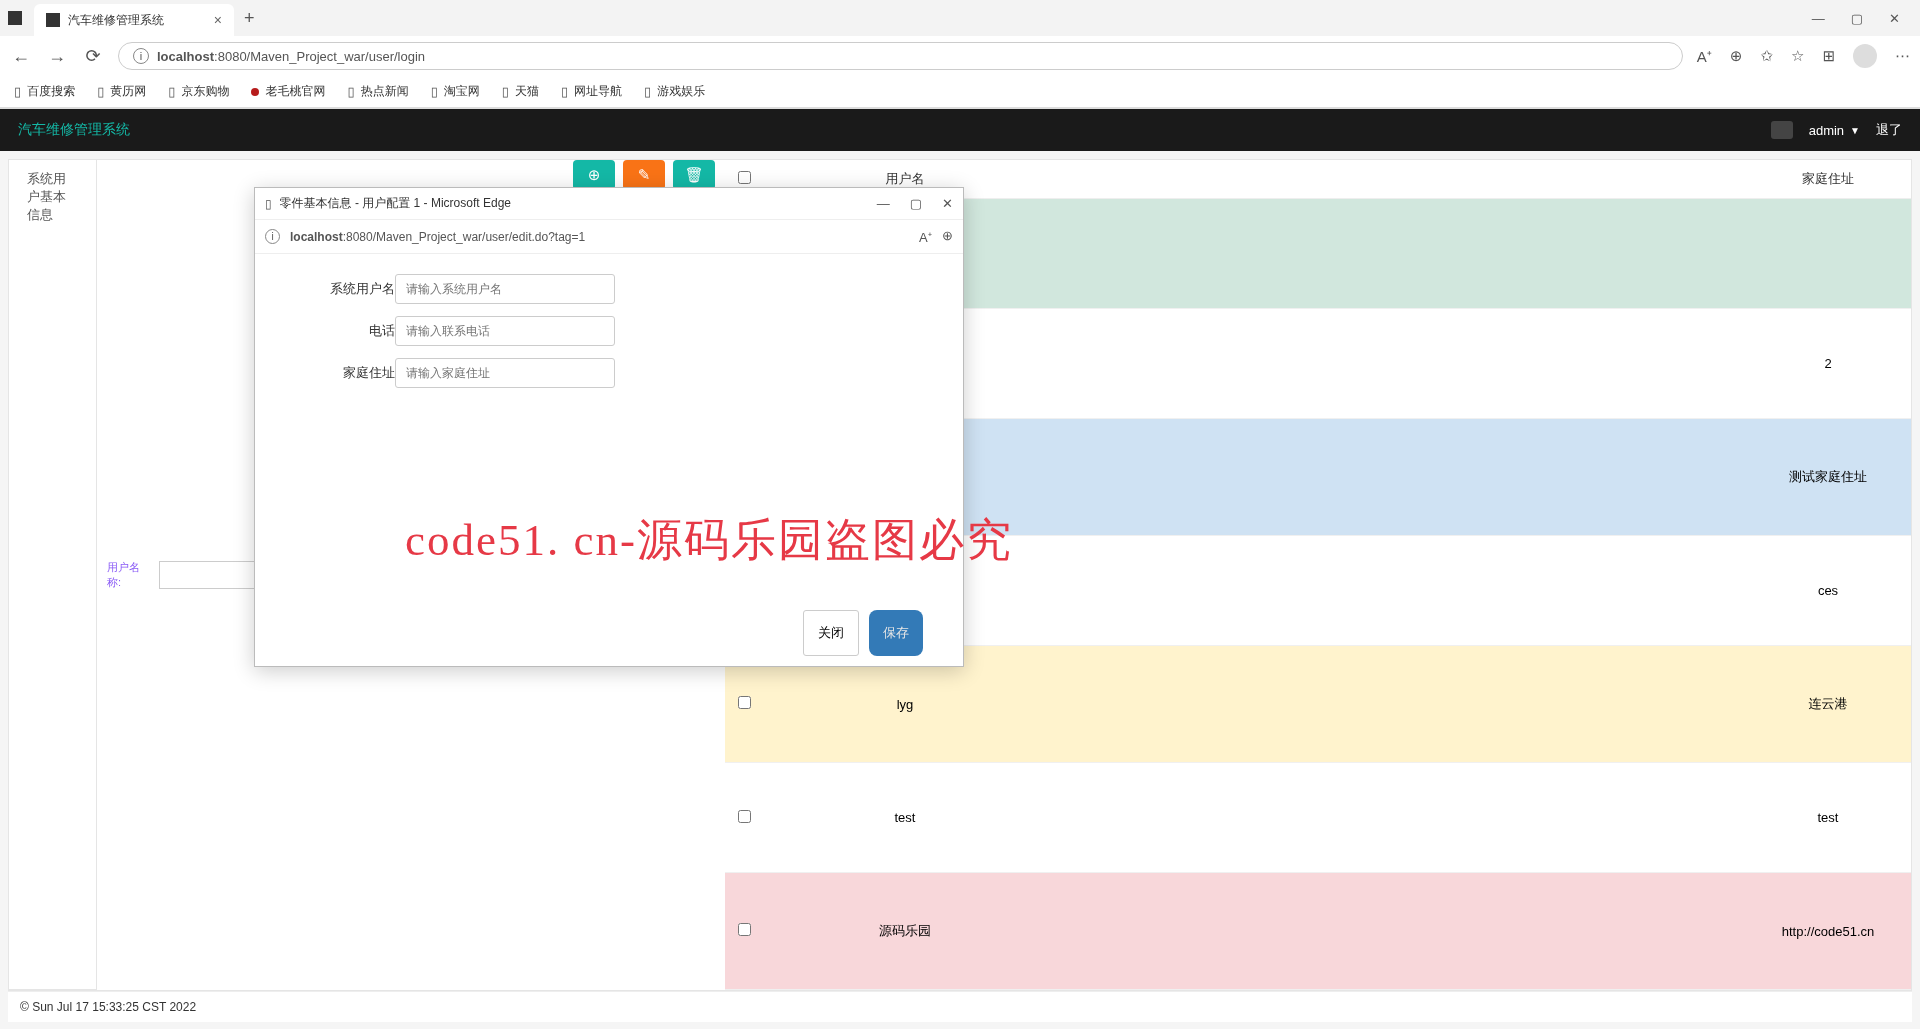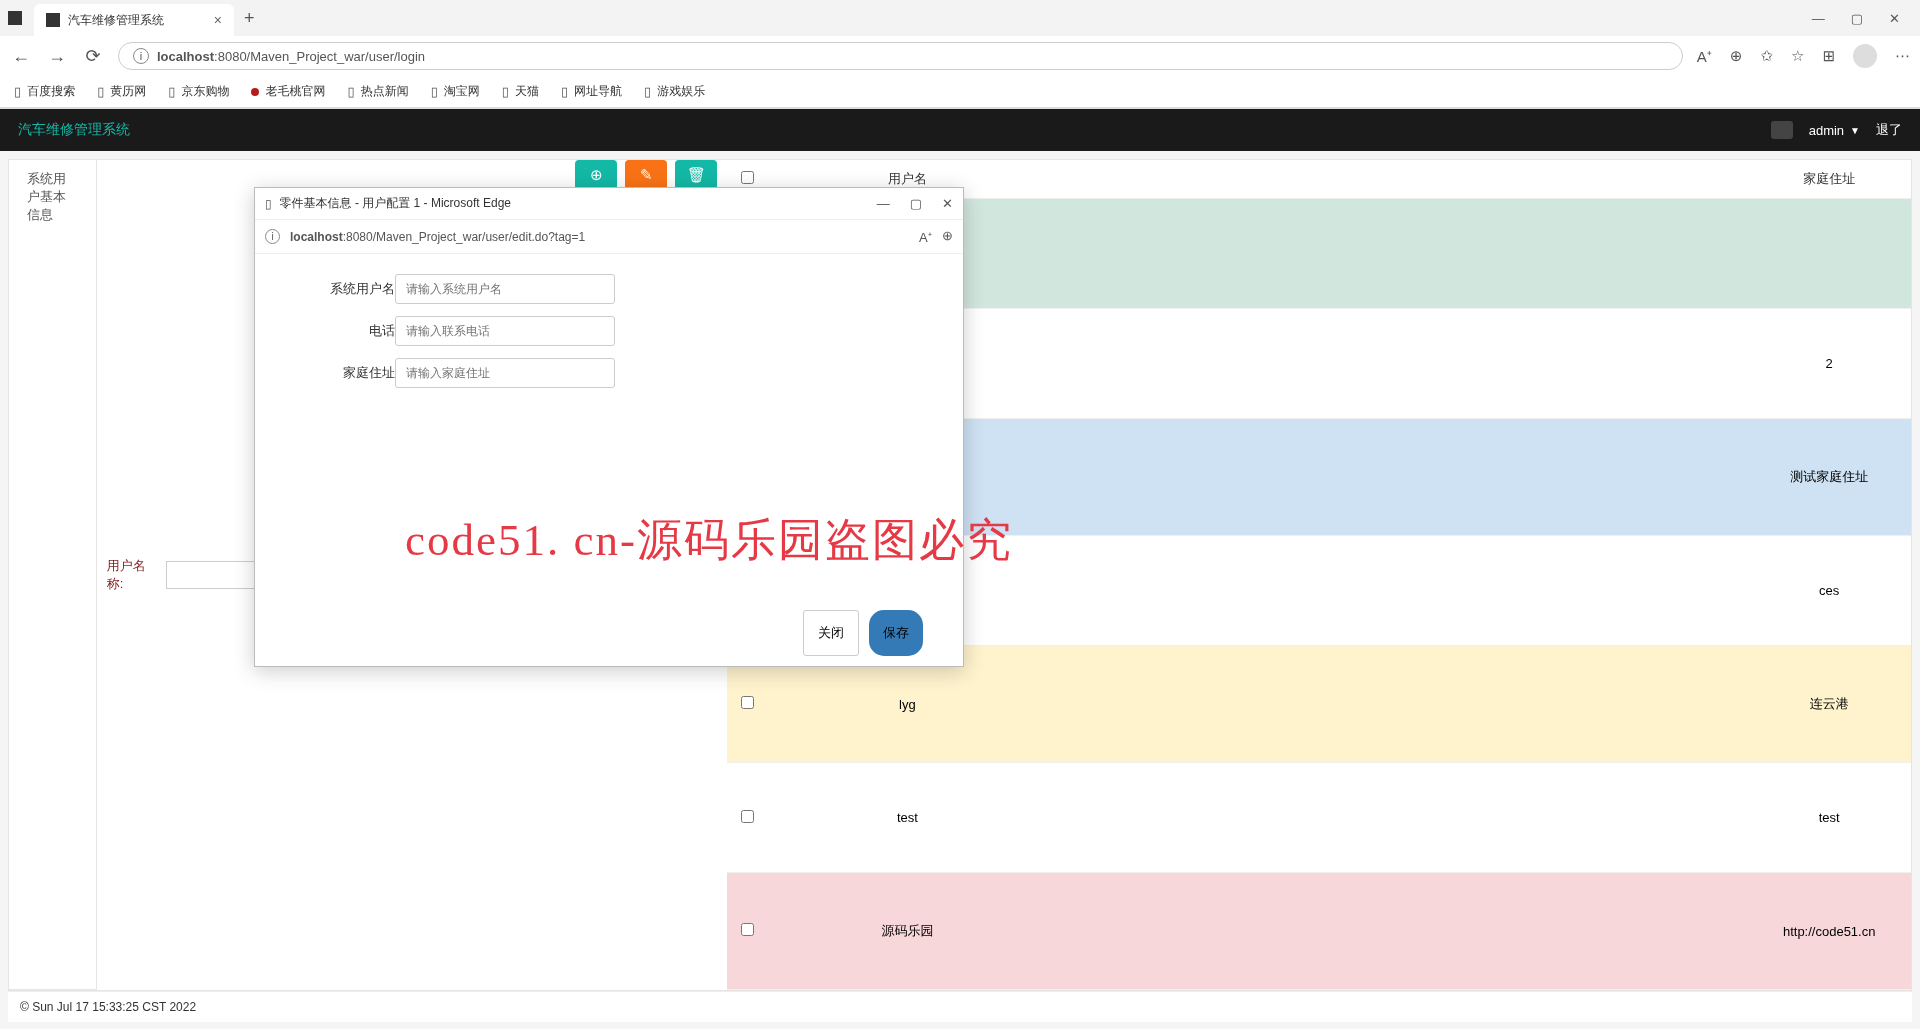--- a/index.html
+++ b/index.html
@@ -39,21 +39,21 @@
 .sidebar { width: 146px; background: #262626; color: #ddd; font-size: 13px; display:flex; flex-direction:column;}
 .sb-group { background:#1a1a1a; color:#fff; padding: 10px 14px; display:flex; justify-content:space-between; align-items:center;}
 .sb-group .tri { font-size:10px;}
 .sb-item { padding: 10px 14px; cursor:pointer; }
 .sb-item.active { background: #14b8a6; color:#fff;}
 .main { flex:1; background:#f5f5f5; padding: 8px; display:flex; flex-direction:column; position:relative;}
 .panel { background:#fff; border:1px solid #e5e5e5; flex:1; display:flex; flex-direction:row;}
 .panel-tabs { display:flex; border-bottom:1px solid #e5e5e5;}
 .panel-tab { padding: 10px 18px; font-size:13px; color:#555; border-right:1px solid #e5e5e5;}
 .filter-row { display:flex; align-items:center; gap:10px; padding: 12px 10px;}
-.filter-row label { font-size:13px; color:#7f1d1d;}
+.filter-row label { font-size:11px; color:#8b5cf6;}
 .filter-row input { border:1px solid #ccc; height:28px; width:140px; padding:0 8px;}
 .green-btn { background:#14b8a6; color:#fff; border:none; height:28px; width:32px; cursor:pointer; display:flex; align-items:center; justify-content:center; border-radius:3px;}
 .btn-row { display:flex; gap:8px; padding:0 10px 10px;}
 .act-btn { width:42px; height:30px; border:none; border-radius:4px; color:#fff; cursor:pointer; display:flex; align-items:center; justify-content:center; font-size:15px;}
 .act-add { background:#14b8a6;}
 .act-edit { background:#f97316;}
 .act-del { background:#14b8a6;}
 table { width:100%; border-collapse: collapse; font-size:13px;}
 th { background:#fff; color:#333; padding:10px; text-align:center; font-weight:normal; border-bottom:1px solid #eee;}
 td { padding:8px; text-align:center; border-bottom:1px solid #f0f0f0;}
@@ -74,21 +74,21 @@
 .popup-addr .info { border:1px solid #888; border-radius:50%; width:15px; height:15px; display:flex; align-items:center; justify-content:center; font-size:10px;}
 .popup-addr .url { flex:1;}
 .popup-addr .ricons { display:flex; gap:10px; font-size:13px;}
 .popup-body { flex:1; padding: 20px 40px; position:relative;}
 .form-row { display:flex; align-items:center; margin-bottom:12px;}
 .form-row .lbl { width:100px; font-size:13px; color:#333;text-align:right;}
 .form-row .inp { flex:0 0 220px; border:1px solid #ccc; height:30px; padding:0 10px; font-size:12px; color:#999; border-radius:3px;}
 .form-row select.inp { color:#555; background:#fff;}
 .popup-actions { display:flex; justify-content:flex-end; gap:10px; padding:10px 40px;}
 .btn-close { border:1px solid #ccc; background:#fff; padding:6px 14px; cursor:pointer; border-radius:3px; font-size:13px;}
-.btn-save { border:none; background:#337ab7; color:#000000; padding:14px 14px; cursor:pointer; border-radius:15px; font-size:13px;}
+.btn-save { border:none; background:#337ab7; color:#e5e5e5; padding:14px 14px; cursor:pointer; border-radius:8px; font-size:13px;}
 
 
 .watermark { position:absolute; left:130px; top:256px; font-size:45px; color:#e63946; font-weight:500; letter-spacing:2px; white-space:nowrap; pointer-events:none; font-family: "SimSun", serif; margin-left: 20px;}
 </style>
 </head>
 <body>
 
 <div class="browser-chrome">
   <div class="tab-bar">
     <div class="spacer">

